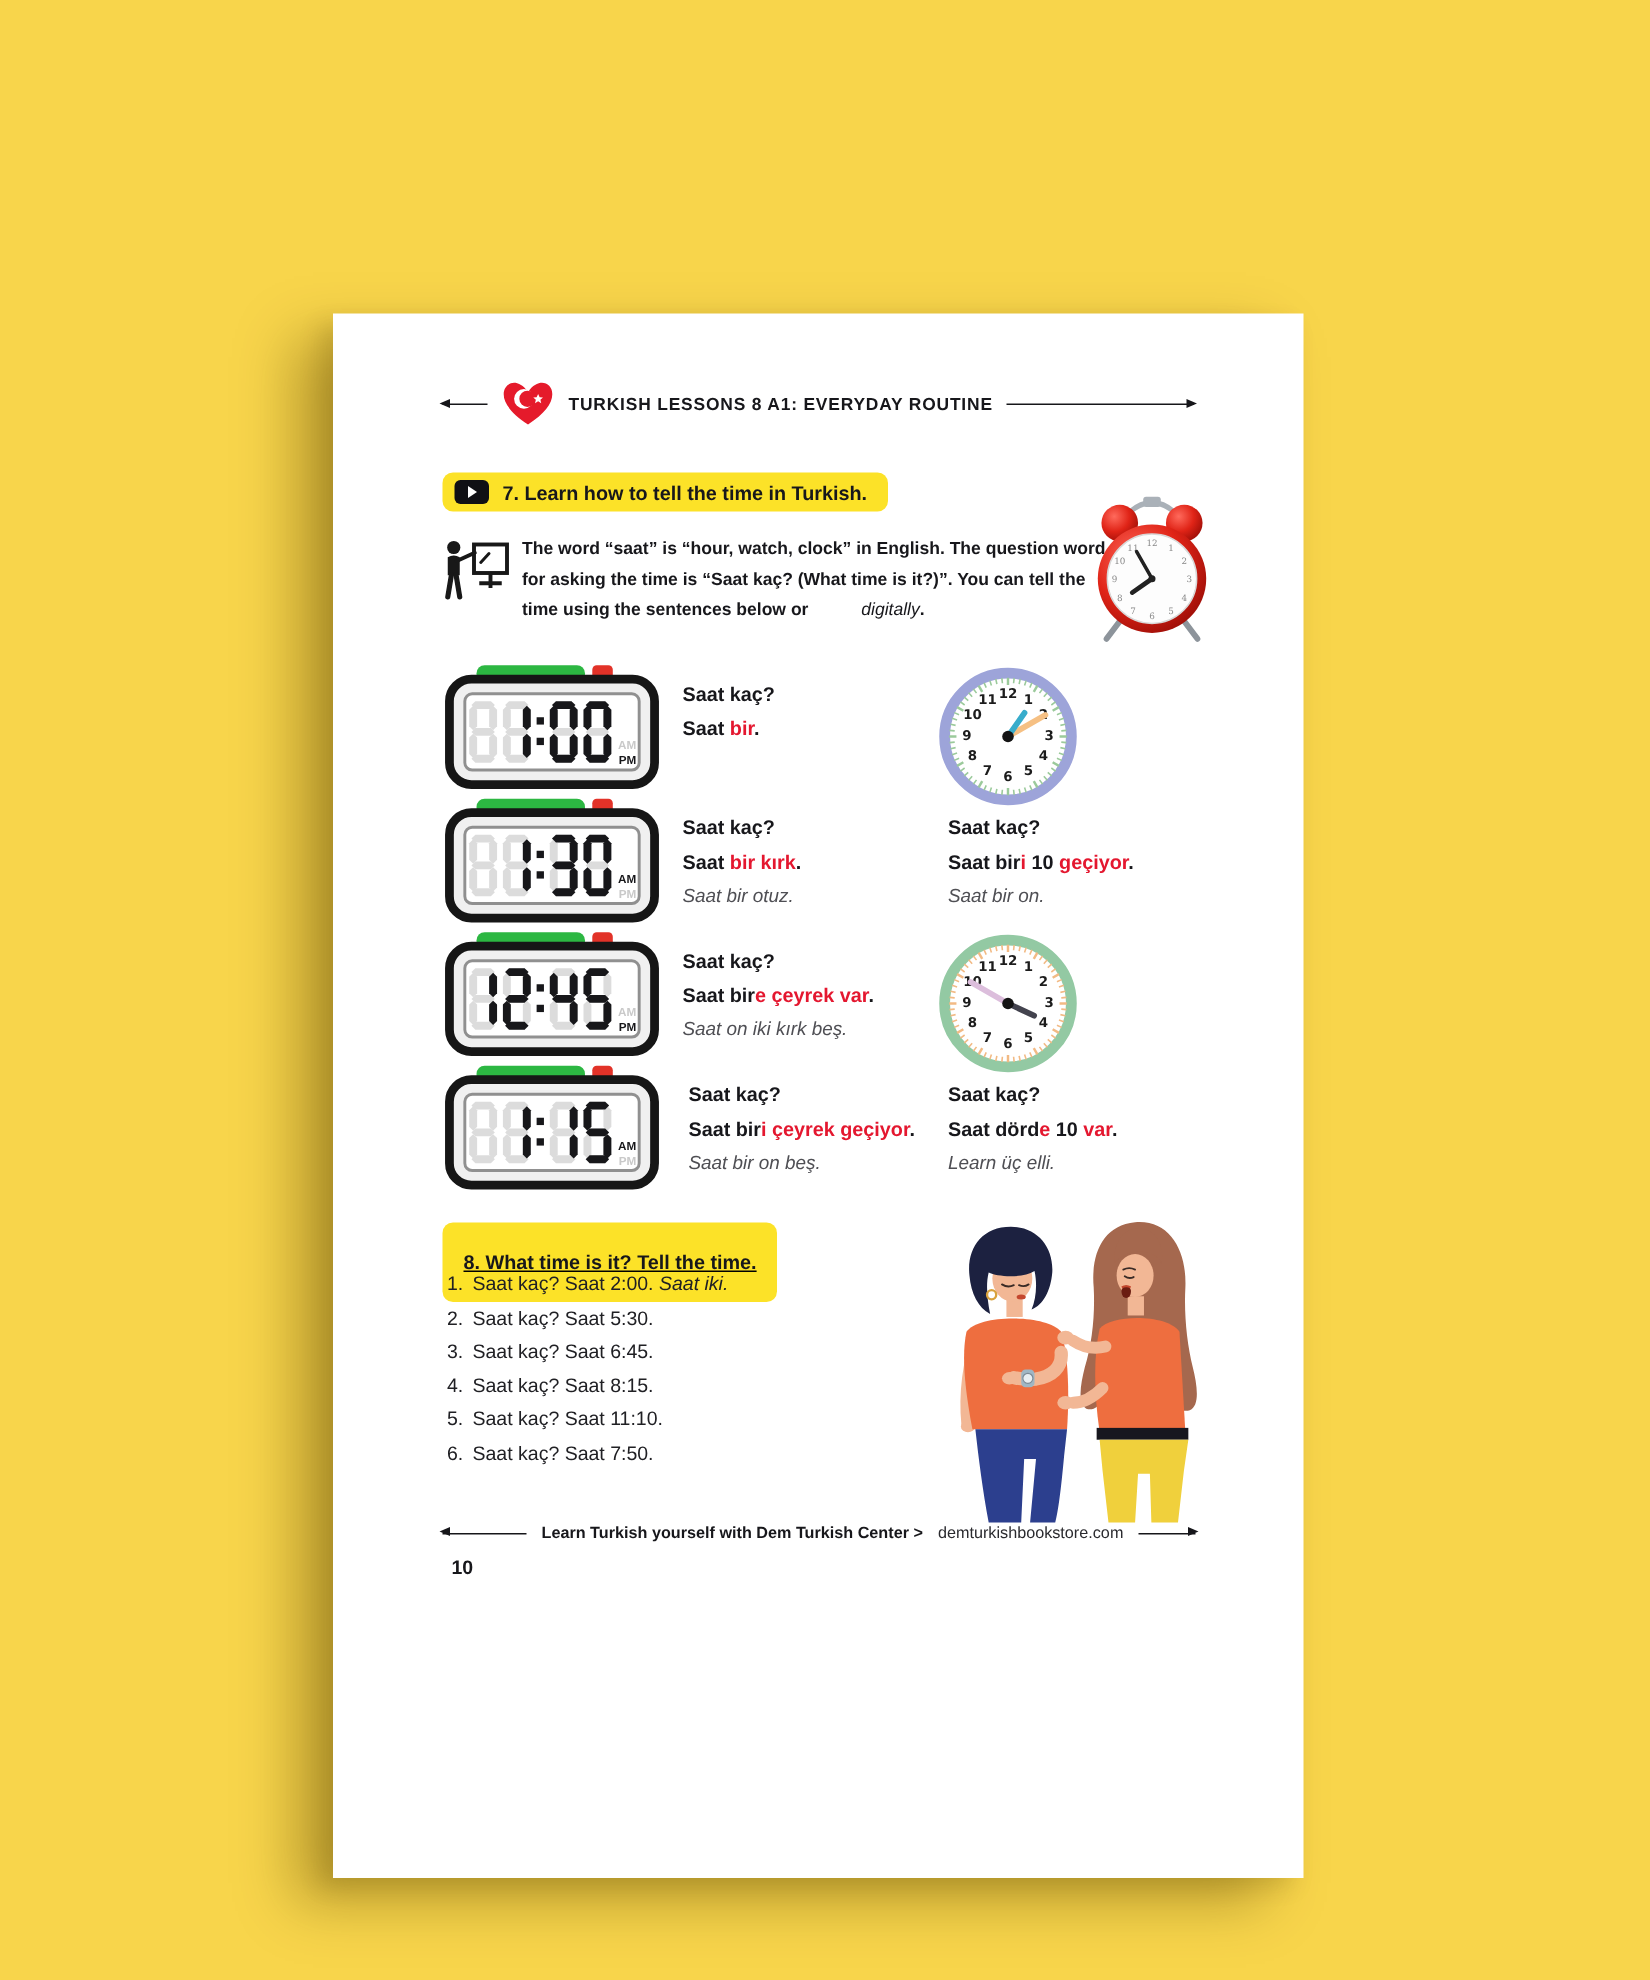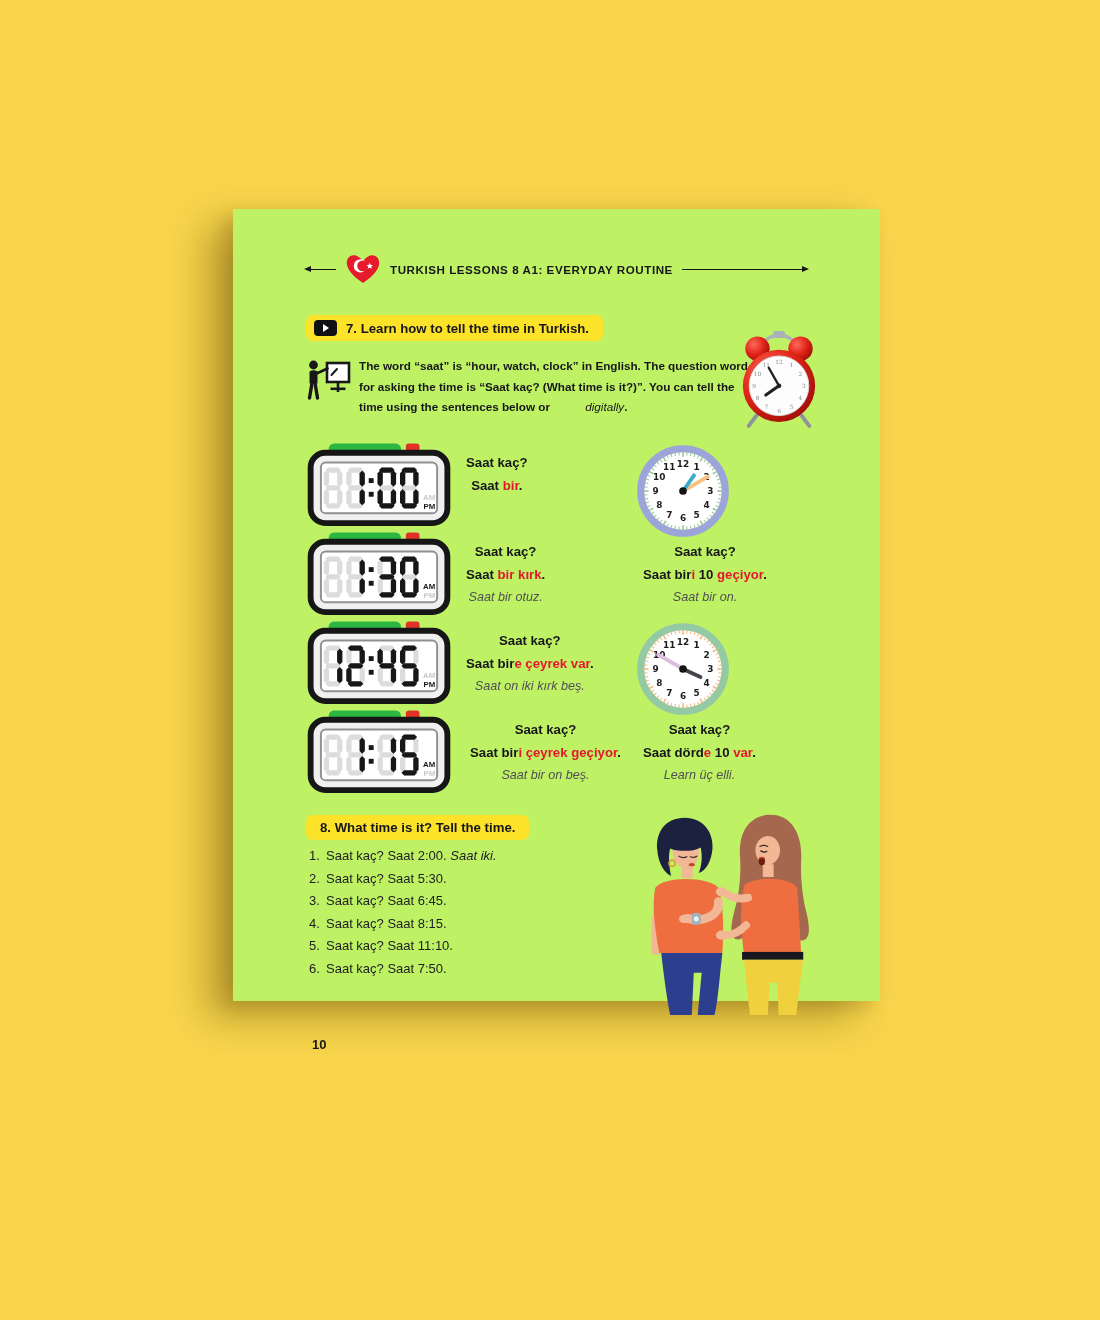--- a/index.html
+++ b/index.html
@@ -1,18 +1,18 @@
 <!DOCTYPE html>
 <html><head>
 <meta charset="utf-8">
 <style>
   html,body{margin:0;padding:0;background:#F8D54B;}
   .canvas{position:relative;width:1100px;height:1320px;background:#F8D54B;overflow:hidden;
           font-family:"Liberation Sans",sans-serif;}
-  .page{position:absolute;left:233px;top:209px;width:647px;height:792px;background:#bef264;
+  .page{position:absolute;left:222px;top:209px;width:647px;height:1043px;background:#ffffff;
         box-shadow:-26px 16px 36px rgba(84,62,0,.38),-8px 6px 14px rgba(84,62,0,.16);}
 
   
   .hrow{position:absolute;left:73px;top:44px;width:501px;display:flex;align-items:center;gap:9px;}
   .frow{position:absolute;left:73px;top:807px;width:502px;display:flex;align-items:center;gap:10px;}
   .aline{height:0;border-top:1.6px solid #16161a;position:relative;}
   .aline.l{width:30px;}
   .aline.r{flex:1;}
   .aline.fl{width:56px;}
   .aline.l::before,.aline.fl::before{content:'';position:absolute;left:-2px;top:-4.4px;width:0;height:0;
@@ -32,21 +32,21 @@
 
   .intro{position:absolute;left:126px;top:147px;width:394px;font-size:11.7px;font-weight:700;
          line-height:20.5px;color:#17171b;}
   .intro .it{font-style:italic;font-weight:400;margin-left:32px;}
   .intro-icon{position:absolute;left:73px;top:150px;}
   .alarm{position:absolute;left:504px;top:116px;}
 
   
   .dclock{position:absolute;width:146px;height:84px;}
   .aclock{position:absolute;width:96px;height:96px;}
-  .clock-text{position:absolute;line-height:23px;font-size:13.2px;white-space:nowrap;text-align:center;}
+  .clock-text{position:absolute;line-height:23px;font-size:13.2px;white-space:nowrap;}
   .clock-text .q{font-weight:700;color:#17171b;}
   .clock-text .ans{font-weight:700;color:#17171b;}
   .clock-text .ans .red{color:#E4172F;}
   .clock-text .alt{font-style:italic;font-weight:400;color:#4f4f54;font-size:12.6px;}
 
   
   .list{position:absolute;left:76px;top:636px;font-size:13px;color:#202024;line-height:22.6px;}
   .list .num{display:inline-block;min-width:17px;}
   .list .it{font-style:italic;}
 
@@ -557,21 +557,21 @@
           <line x1="50" y1="50" x2="24.02" y2="35.00" stroke="#DCBEDC" stroke-width="4" stroke-linecap="round"></line>
           <line x1="50" y1="50" x2="68.13" y2="58.45" stroke="#43434E" stroke-width="4" stroke-linecap="round"></line>
           <circle cx="50" cy="50" r="4" fill="#141414"></circle>
         </svg></div>
     <div class="clock-text" style="left:410px;top:509px;">
       <div class="q">Saat kaç?</div>
       <div class="ans"><span>Saat dörd</span><span class="red">e</span><span> 10 </span><span class="red">var</span><span>.</span></div>
       <div class="alt">Learn üç elli.</div>
     </div>
 
-    <div class="sec-box" id="sec8" style="left:73px;top:606px;padding:5px 14px;">
+    <div class="sec-box" id="sec8" style="left:73px;top:606px;padding:19px 14px;text-decoration:underline;">
       <span class="stitle">8. What time is it? Tell the time.</span>
     </div>
 
     <div class="list">
       <div><span class="num">1.</span><span>Saat kaç? Saat 2:00. </span><span class="it">Saat iki.</span></div>
       <div><span class="num">2.</span><span>Saat kaç? Saat 5:30.</span><span class="it"></span></div>
       <div><span class="num">3.</span><span>Saat kaç? Saat 6:45.</span><span class="it"></span></div>
       <div><span class="num">4.</span><span>Saat kaç? Saat 8:15.</span><span class="it"></span></div>
       <div><span class="num">5.</span><span>Saat kaç? Saat 11:10.</span><span class="it"></span></div>
       <div><span class="num">6.</span><span>Saat kaç? Saat 7:50.</span><span class="it"></span></div>
@@ -607,16 +607,22 @@
         <ellipse cx="123" cy="132" rx="5.6" ry="4.6" fill="#f2b795"></ellipse>
         <path d="M162,42 Q166,40 170,42" stroke="#3a2b26" stroke-width="1.2" fill="none" stroke-linecap="round"></path>
         <path d="M163,46.5 Q166,48.5 169,47" stroke="#3a2b26" stroke-width="1.3" fill="none" stroke-linecap="round"></path>
         <ellipse cx="164" cy="57" rx="3.2" ry="4.2" fill="#6b1d12"></ellipse>
         <path d="M161,54 Q164,52.5 167,54" stroke="#c4472e" stroke-width="1.4" fill="none"></path>
         <rect x="144" y="149" width="62" height="8" fill="#17171f"></rect>
         <path d="M146,157 L206,157 L203,178 L199,213 L181,213 L180,180 L172,180 L170,213 L152,213 L148,178 Z" fill="#f0d03c"></path>
       </svg>
     </span>
 
+    <div class="frow">
+      <div class="aline fl"></div>
+      <span class="footer-b">Learn Turkish yourself with Dem Turkish Center &gt;</span>
+      <span class="footer-d">demturkishbookstore.com</span>
+      <div class="aline r fr"></div>
+    </div>
     <div class="pagenum">10</div>
 
   </div>
 </div>
 
 </body></html>

